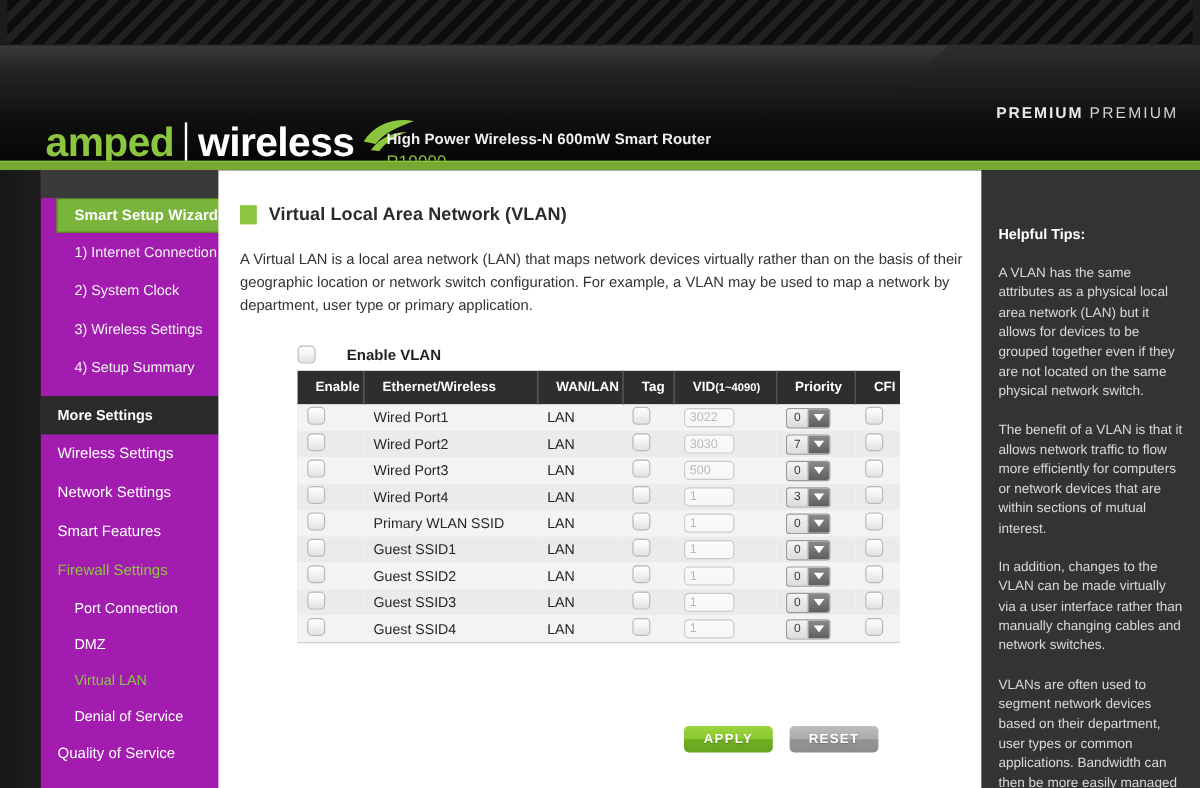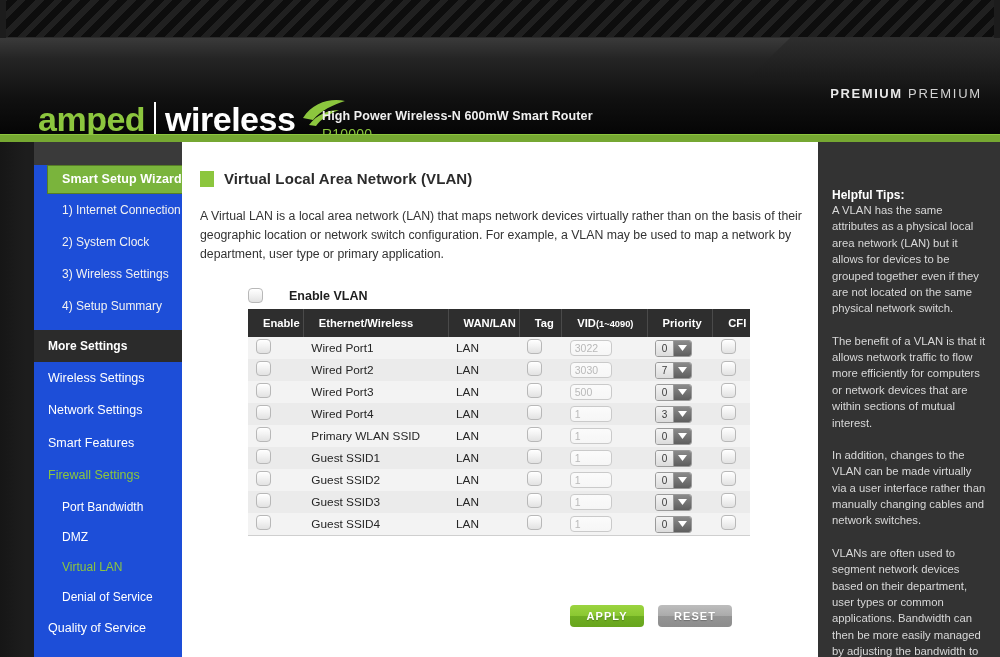--- a/index.html
+++ b/index.html
@@ -73,21 +73,21 @@
   
   .body-wrap { position: absolute; left: 0; top: 142px; width: 1000px; height: 515px; background: #191919; }
 
   
   .sidebar-gutter {
     position: absolute; left: 0; top: 0; width: 182px; height: 515px;
     background: linear-gradient(to right, #161616 0%, #1d1d1d 14%, #1d1d1d 100%);
   }
   .sidebar {
     position: absolute; left: 34px; top: 0px; width: 164px; height: 515px;
-    background: #1d4ed8;
+    background: #a21caf;
   }
   .nav-top-pad { height: 23px; background:#3a3a3a; }
 
   .nav-item {
     font-size: 12px; color: #ffffff; line-height: 1;
     padding: 9px 0 9px 0; cursor: default; white-space: nowrap;
   }
   .nav-highlight {
     background: #7ab43c; border: 1px solid #567d26;
     font-weight: bold; color: #ffffff; font-size: 12.5px;
@@ -201,21 +201,21 @@
   .btn-reset {
     background: linear-gradient(to bottom, #bdbdbd 0%, #ababab 48%, #949494 52%, #8d8d8d 100%);
     text-shadow: 0 1px 1px rgba(0,0,0,0.25);
   }
 
   
   .tips {
     position: absolute; left: 818px; top: 0; width: 182px; height: 515px;
     background: #333333; padding: 46px 14px 0 14px;
   }
-  .tips-title { font-size: 12px; font-weight: bold; color: #ffffff; }
+  .tips-title { font-size: 12px; font-weight: bold; color: #ffffff; margin-bottom: 18px; }
   .tips p {
     font-size: 11.3px; color: #d8d8d8; line-height: 1.45; margin: 0 0 16px 0;
   }
 </style>
 </head>
 <body>
 
 <div id="app">
 
   <div class="top-stripe">
@@ -284,21 +284,21 @@
         <span>Network Settings</span>
       </div>
       <div class="nav-item nav-main">
         <span>Smart Features</span>
       </div>
       <div class="nav-item nav-main active">
         <span>Firewall Settings</span>
       </div>
 
       <div class="nav-item nav-child">
-        <span>Port Bandwidth</span>
+        <span>Port Connection</span>
       </div>
       <div class="nav-item nav-child">
         <span>DMZ</span>
       </div>
       <div class="nav-item nav-child active">
         <span>Virtual LAN</span>
       </div>
       <div class="nav-item nav-child">
         <span>Denial of Service</span>
       </div>

